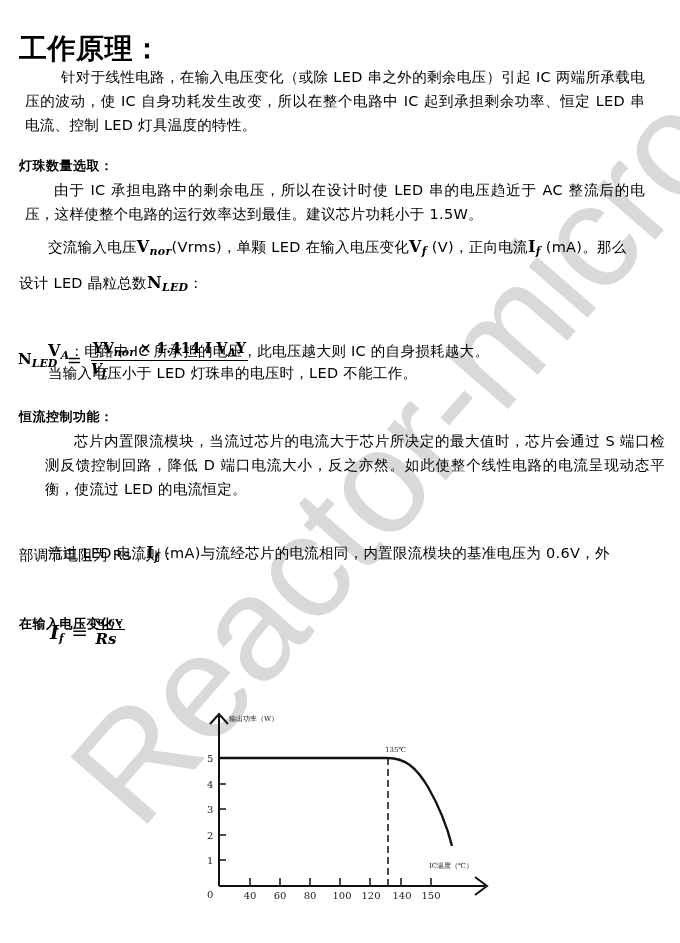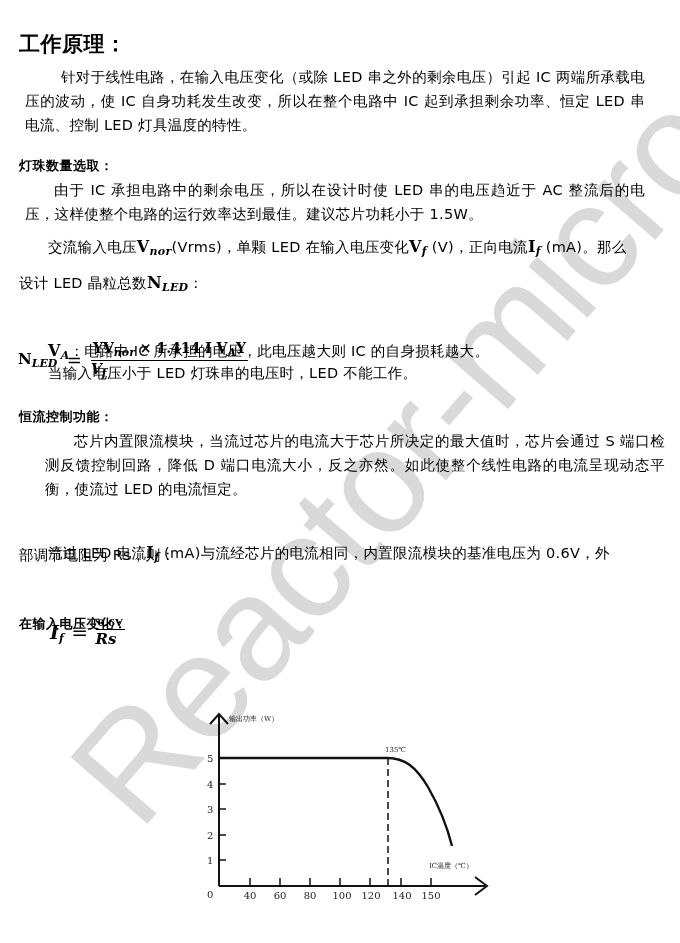--- a/index.html
+++ b/index.html
@@ -5,21 +5,21 @@
   html, body { margin:0; padding:0; background:#ffffff; }
   body { width:680px; height:943px; position:relative; overflow:hidden;
          font-family:"Liberation Sans","DejaVu Sans",sans-serif; color:#000; }
   .watermark { position:absolute; left:-40px; top:405px; width:820px; text-align:center;
                font-family:"Liberation Sans",sans-serif; font-size:148px; color:#d9d9d9;
                transform:rotate(-49deg); transform-origin:50% 50%; white-space:nowrap;
                letter-spacing:-2px; z-index:0; pointer-events:none; }
   .page { position:absolute; left:0; top:0; width:680px; height:943px; z-index:1; }
   .h { position:absolute; left:19px; font-weight:bold; font-size:13px;
        font-family:"DejaVu Sans",sans-serif; letter-spacing:0.5px; }
-  .h1 { font-size:21px; }
+  .h1 { font-size:28px; }
   .p { position:absolute; left:25px; width:620px; font-size:14.5px; line-height:24px;
        font-family:"DejaVu Sans",sans-serif; letter-spacing:0.3px; }
   .line { position:absolute; font-size:14.5px; white-space:nowrap;
           font-family:"DejaVu Sans",sans-serif; letter-spacing:0.3px; }
   .sym { font-family:"DejaVu Serif",serif; font-weight:bold; font-size:16px; }
   .sub { font-family:"DejaVu Serif",serif; font-style:italic; font-weight:bold; font-size:11px; vertical-align:-3px; }
   .math { position:absolute; font-family:"DejaVu Serif",serif; font-weight:bold;margin-top:48px; }
   .frac { display:inline-block; vertical-align:middle; }
   .frac .num { display:block; border-bottom:1.3px solid #000; padding:0 2px 1px; }
   .frac .den { display:block; font-style:italic; }

